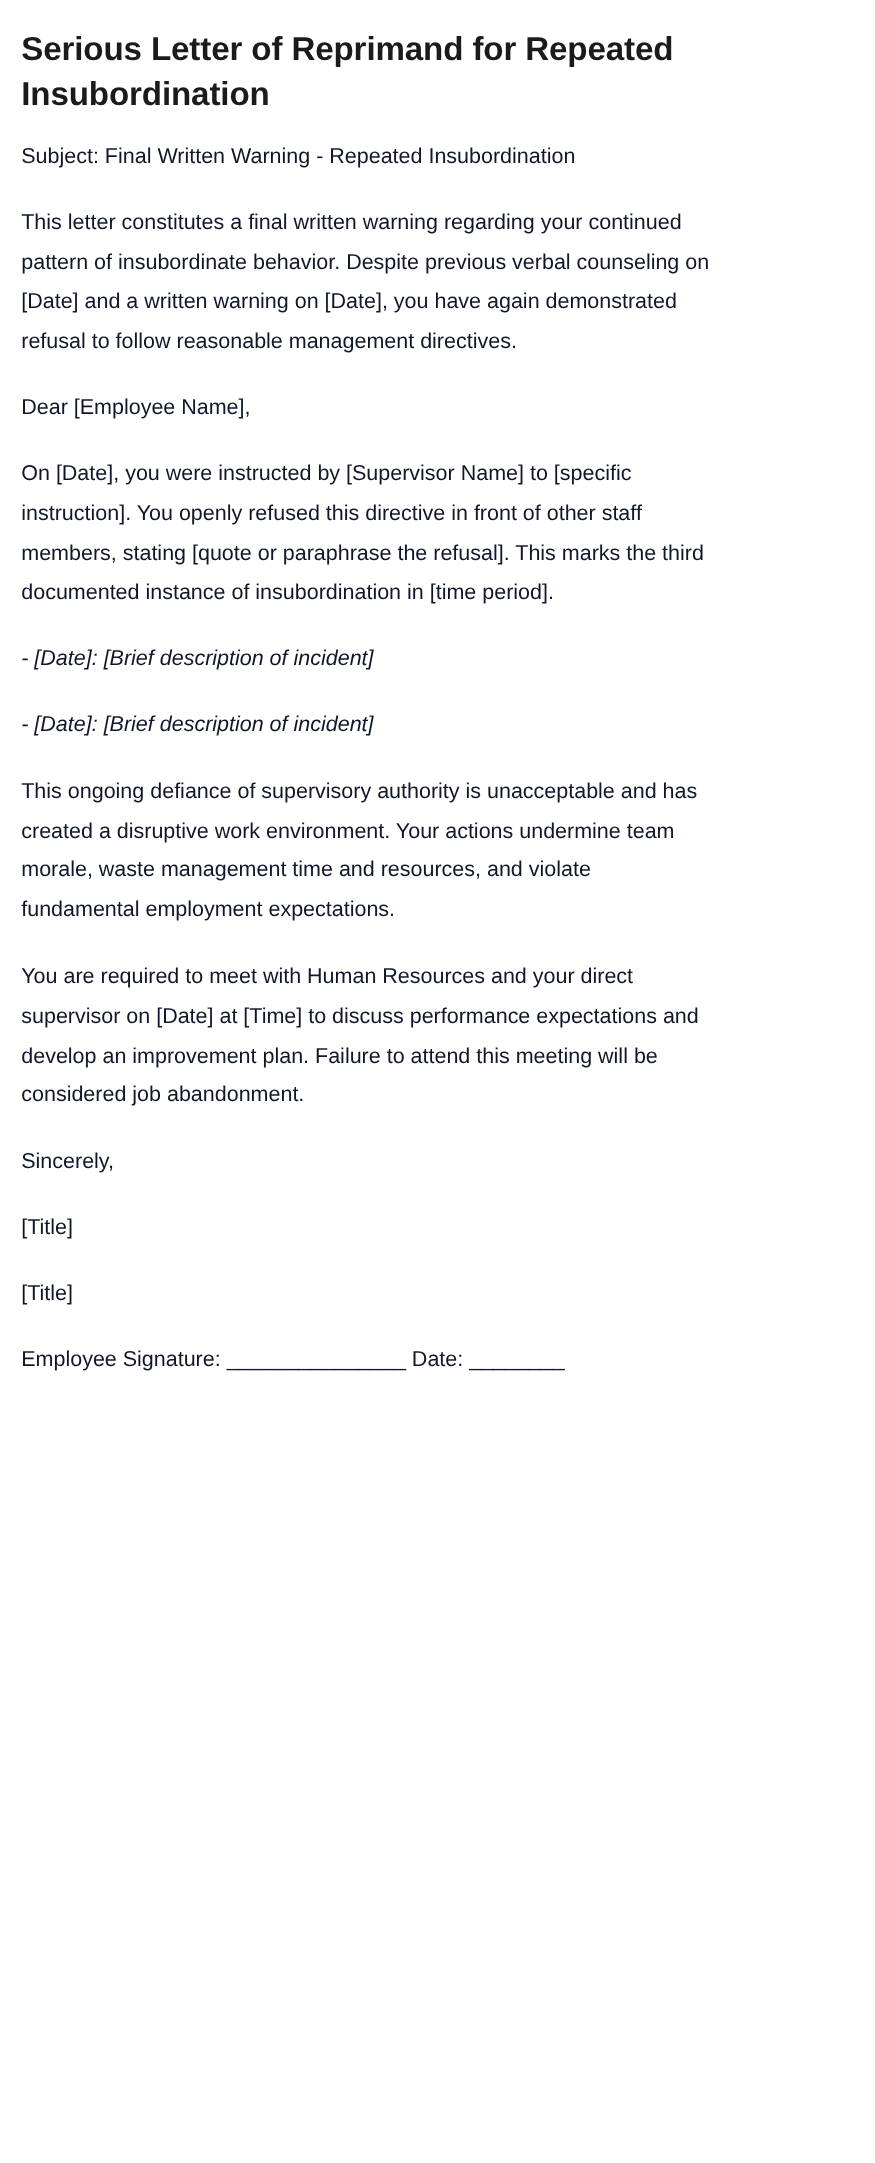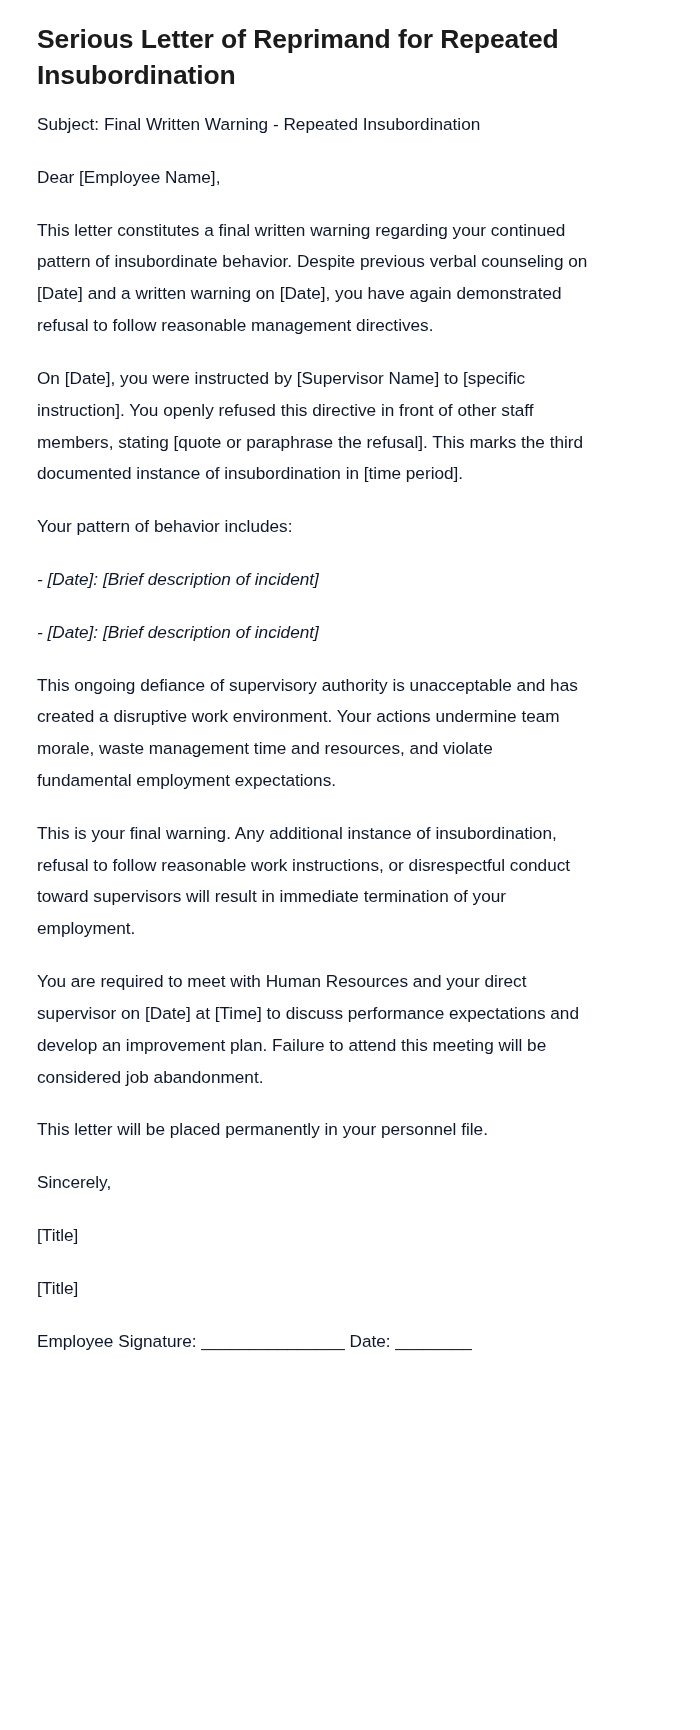--- a/index.html
+++ b/index.html
@@ -10,21 +10,21 @@
   body {
     width: 700px;
     min-height: 1730px;
     font-family: "Liberation Sans", sans-serif;
     -webkit-font-smoothing: antialiased;
   }
   .document {
     width: 632px;
     min-height: 1730px;
     box-sizing: border-box;
-    padding: 22px 30px 10px 37px;
+    padding: 22px 30px 10px 17px;
     background: #ffffff;
   }
   .doc-title {
     font-size: 26.5px;
     line-height: 1.34;
     font-weight: 700;
     color: #1b1b1b;
     margin: 0 0 16px 0;
     letter-spacing: -0.1px;
     max-width: 540px;
@@ -47,40 +47,37 @@
 </style>
 </head>
 <body>
 
 <div class="document">
 
   <h1 class="doc-title">Serious Letter of Reprimand for Repeated Insubordination</h1>
 
   <p class="para">Subject: Final Written Warning - Repeated Insubordination</p>
 
+  <p class="para">This letter constitutes a final written warning regarding your continued pattern of insubordinate behavior. Despite previous verbal counseling on [Date] and a written warning on [Date], you have again demonstrated refusal to follow reasonable management directives.</p>
+
   <p class="para">Dear [Employee Name],</p>
-
-  <p class="para">This letter constitutes a final written warning regarding your continued pattern of insubordinate behavior. Despite previous verbal counseling on [Date] and a written warning on [Date], you have again demonstrated refusal to follow reasonable management directives.</p>
 
   <p class="para">On [Date], you were instructed by [Supervisor Name] to [specific instruction]. You openly refused this directive in front of other staff members, stating [quote or paraphrase the refusal]. This marks the third documented instance of insubordination in [time period].</p>
 
-  <p class="para">Your pattern of behavior includes:</p>
 
   <p class="para list-item">- [Date]: [Brief description of incident]</p>
 
   <p class="para list-item">- [Date]: [Brief description of incident]</p>
 
 
   <p class="para">This ongoing defiance of supervisory authority is unacceptable and has created a disruptive work environment. Your actions undermine team morale, waste management time and resources, and violate fundamental employment expectations.</p>
 
-  <p class="para">This is your final warning. Any additional instance of insubordination, refusal to follow reasonable work instructions, or disrespectful conduct toward supervisors will result in immediate termination of your employment.</p>
 
   <p class="para">You are required to meet with Human Resources and your direct supervisor on [Date] at [Time] to discuss performance expectations and develop an improvement plan. Failure to attend this meeting will be considered job abandonment.</p>
 
-  <p class="para">This letter will be placed permanently in your personnel file.</p>
 
   <p class="para">Sincerely,</p>
 
 
   <p class="para">[Title]</p>
 
 
   <p class="para">[Title]</p>
 
   <p class="para signature-line">Employee Signature: _______________ Date: ________</p>

